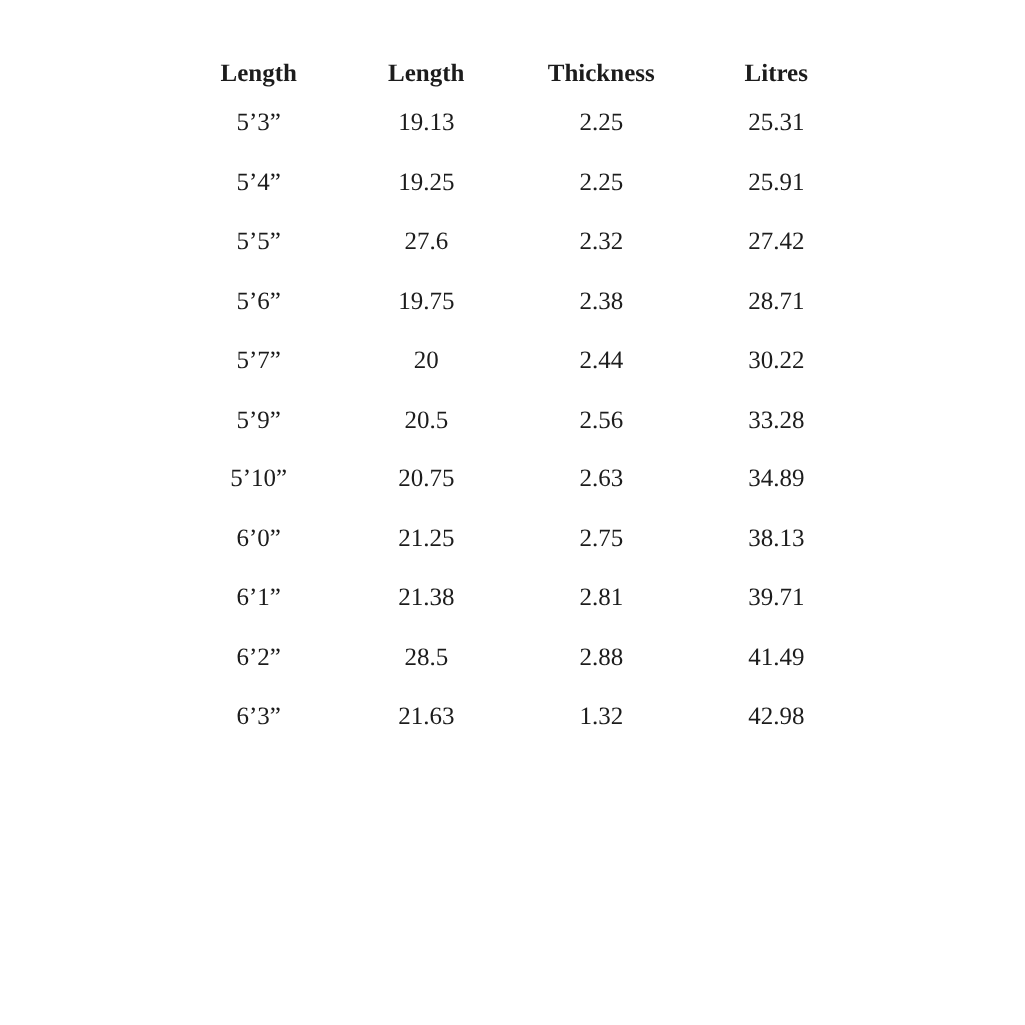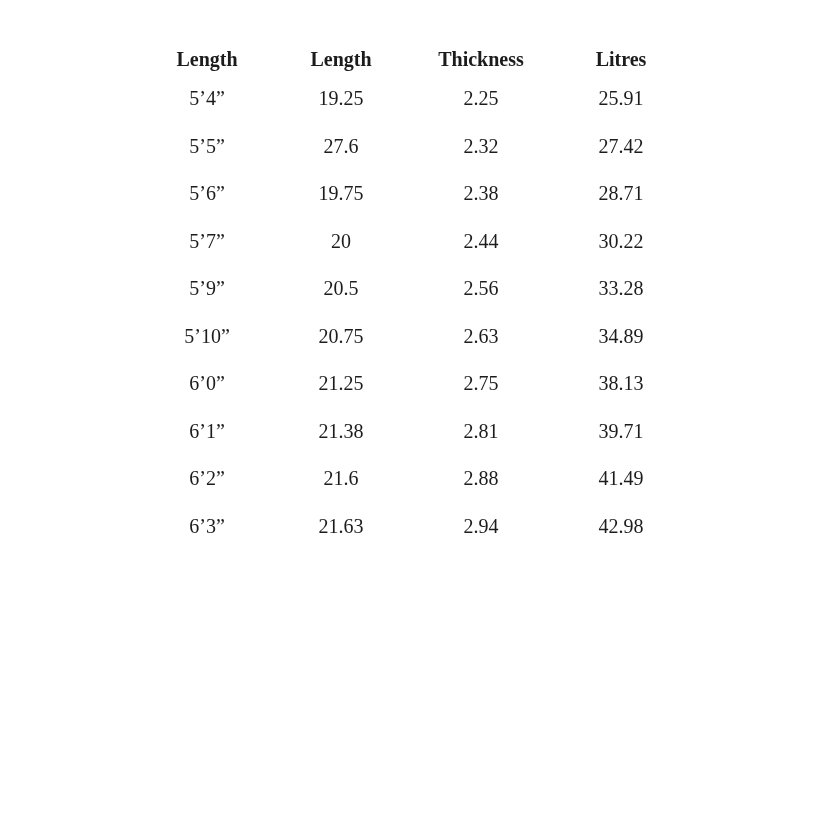--- a/index.html
+++ b/index.html
@@ -66,20 +66,26 @@
     <thead>
       <tr>
         <th>Length</th>
         <th>Length</th>
         <th>Thickness</th>
         <th>Litres</th>
       </tr>
     </thead>
     <tbody>
         <tr>
+          <td>5’3”</td>
+          <td>19.13</td>
+          <td>2.25</td>
+          <td>25.31</td>
+        </tr>
+        <tr>
           <td>5’4”</td>
           <td>19.25</td>
           <td>2.25</td>
           <td>25.91</td>
         </tr>
         <tr>
           <td>5’5”</td>
           <td>27.6</td>
           <td>2.32</td>
           <td>27.42</td>
@@ -115,25 +121,25 @@
           <td>38.13</td>
         </tr>
         <tr>
           <td>6’1”</td>
           <td>21.38</td>
           <td>2.81</td>
           <td>39.71</td>
         </tr>
         <tr>
           <td>6’2”</td>
-          <td>21.6</td>
+          <td>28.5</td>
           <td>2.88</td>
           <td>41.49</td>
         </tr>
         <tr>
           <td>6’3”</td>
           <td>21.63</td>
-          <td>2.94</td>
+          <td>1.32</td>
           <td>42.98</td>
         </tr>
       </tbody>
   </table>
 </div>
 
 </body></html>

